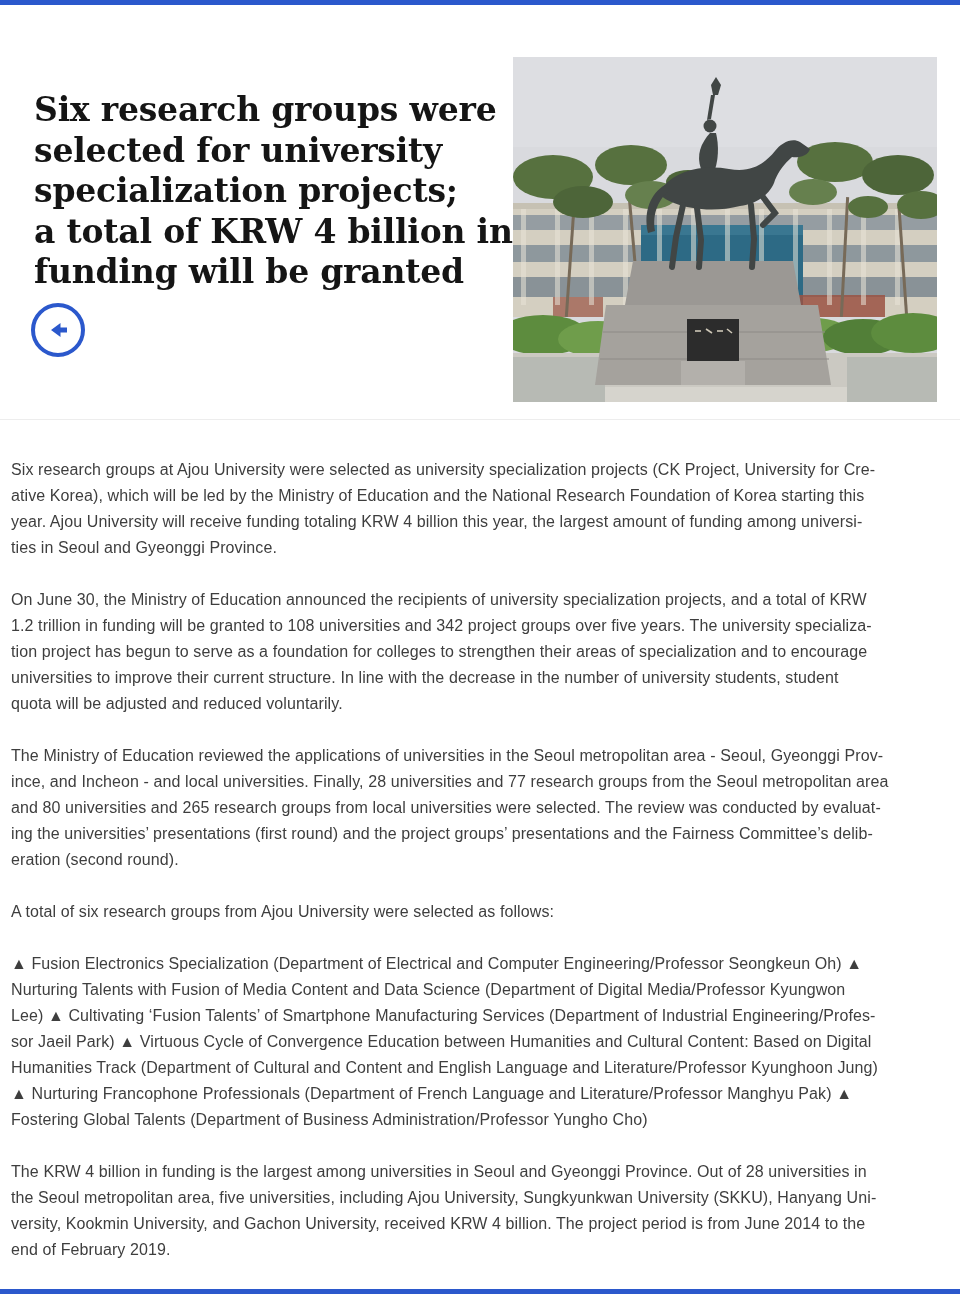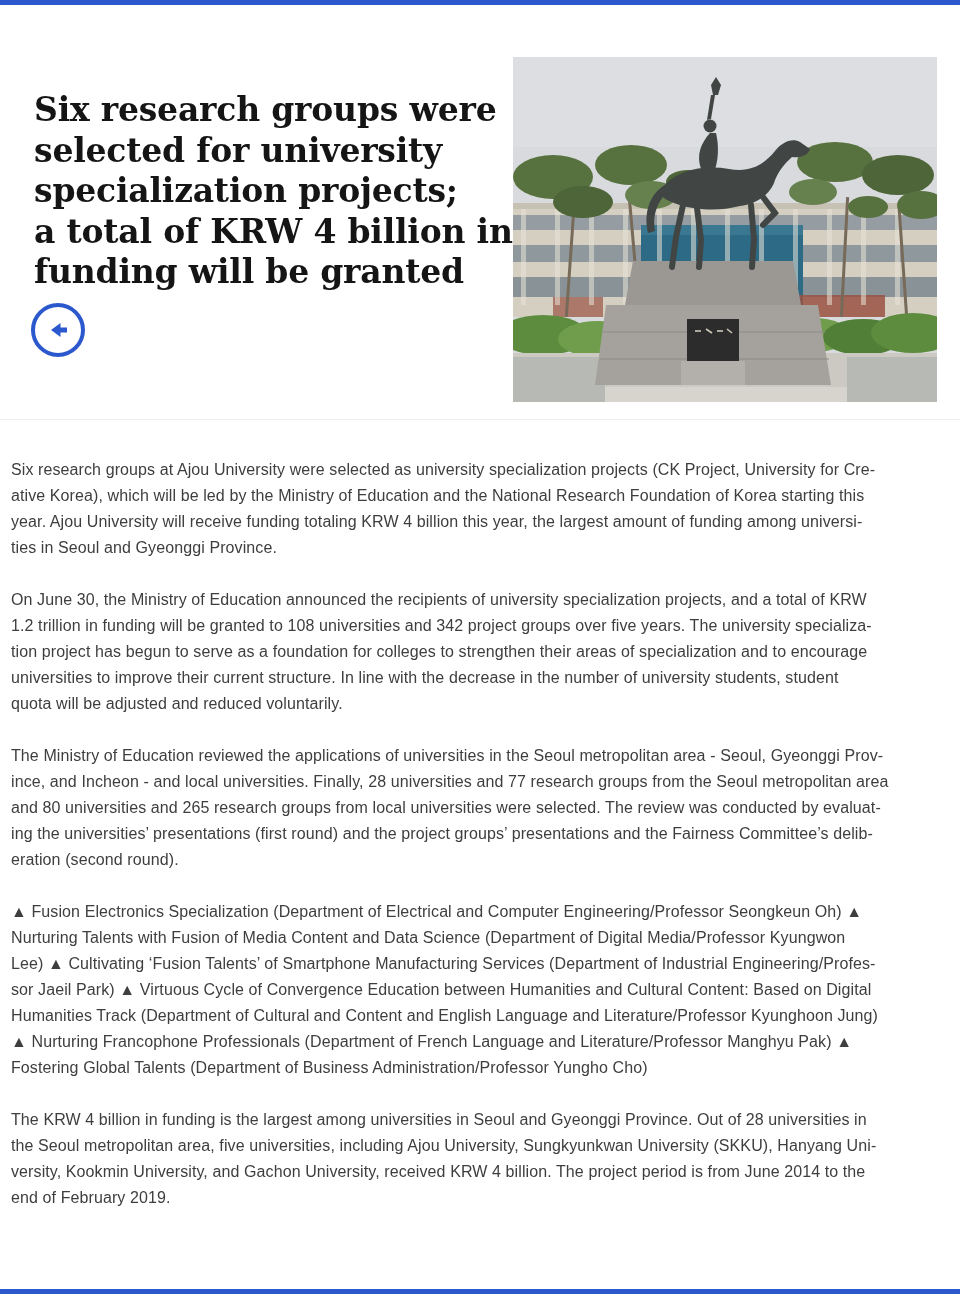--- a/index.html
+++ b/index.html
@@ -198,20 +198,21 @@
   <p>On June 30, the Ministry of Education announced the recipients of university specialization projects, and a total of KRW
 1.2 trillion in funding will be granted to 108 universities and 342 project groups over five years. The university specializa-
 tion project has begun to serve as a foundation for colleges to strengthen their areas of specialization and to encourage
 universities to improve their current structure. In line with the decrease in the number of university students, student
 quota will be adjusted and reduced voluntarily.</p>
   <p>The Ministry of Education reviewed the applications of universities in the Seoul metropolitan area - Seoul, Gyeonggi Prov-
 ince, and Incheon - and local universities. Finally, 28 universities and 77 research groups from the Seoul metropolitan area
 and 80 universities and 265 research groups from local universities were selected. The review was conducted by evaluat-
 ing the universities’ presentations (first round) and the project groups’ presentations and the Fairness Committee’s delib-
 eration (second round).</p>
+  <p>A total of six research groups from Ajou University were selected as follows:</p>
   <p>▲ Fusion Electronics Specialization (Department of Electrical and Computer Engineering/Professor Seongkeun Oh) ▲
 Nurturing Talents with Fusion of Media Content and Data Science (Department of Digital Media/Professor Kyungwon
 Lee) ▲ Cultivating ‘Fusion Talents’ of Smartphone Manufacturing Services (Department of Industrial Engineering/Profes-
 sor Jaeil Park) ▲ Virtuous Cycle of Convergence Education between Humanities and Cultural Content: Based on Digital
 Humanities Track (Department of Cultural and Content and English Language and Literature/Professor Kyunghoon Jung)
 ▲ Nurturing Francophone Professionals (Department of French Language and Literature/Professor Manghyu Pak) ▲
 Fostering Global Talents (Department of Business Administration/Professor Yungho Cho)</p>
   <p>The KRW 4 billion in funding is the largest among universities in Seoul and Gyeonggi Province. Out of 28 universities in
 the Seoul metropolitan area, five universities, including Ajou University, Sungkyunkwan University (SKKU), Hanyang Uni-
 versity, Kookmin University, and Gachon University, received KRW 4 billion. The project period is from June 2014 to the

